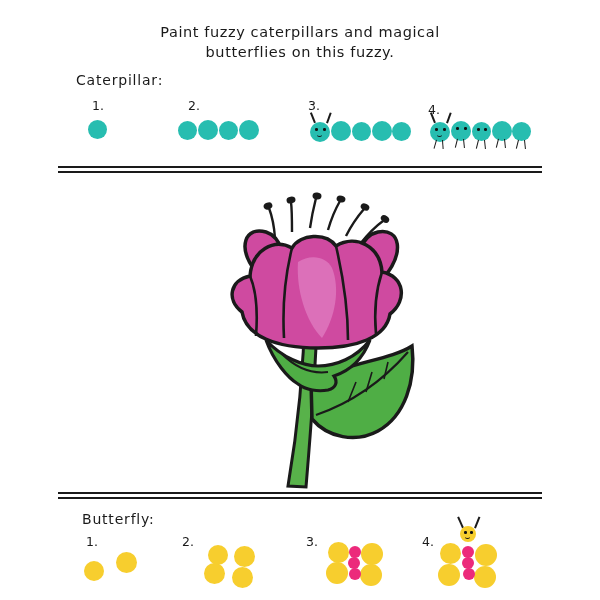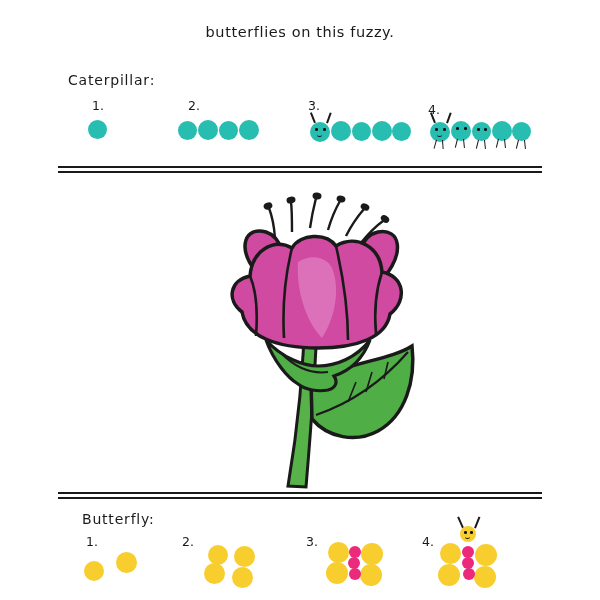--- a/index.html
+++ b/index.html
@@ -49,21 +49,21 @@
   .rule-low { top: 492px; }
   .rule-low2 { top: 497px; }
 
   
   .section-label {
     position: absolute;
     font-size: 14px;
     letter-spacing: 0.8px;
     color: #1a1a1a;
   }
-  .label-caterpillar { top: 72px; left: 68px; }
+  .label-caterpillar { top: 72px; left: 76px; }
   .label-butterfly { top: 511px; left: 82px; }
 
   
   .step-num {
     position: absolute;
     font-size: 12.5px;
     color: #1a1a1a;
   }
 
   
@@ -113,20 +113,21 @@
 
   
   .group { position: absolute; }
 </style>
 </head>
 <body>
 
 <div class="page">
 
   <div class="title">
+    <span class="title-line">Paint fuzzy caterpillars and magical</span>
     <span class="title-line">butterflies on this fuzzy.</span>
   </div>
 
   <div class="section-label label-caterpillar">Caterpillar:</div>
 
   <div class="step-num" style="top:98px; left:92px;">1.</div>
   <div class="step-num" style="top:98px; left:188px;">2.</div>
   <div class="step-num" style="top:98px; left:308px;">3.</div>
   <div class="step-num" style="top:102px; left:428px;">4.</div>
 

